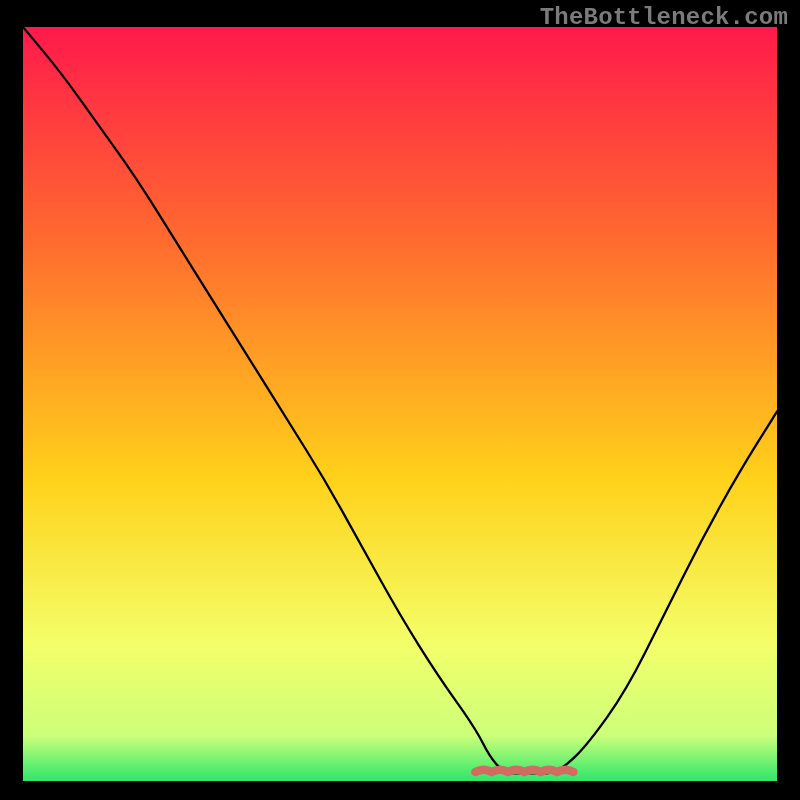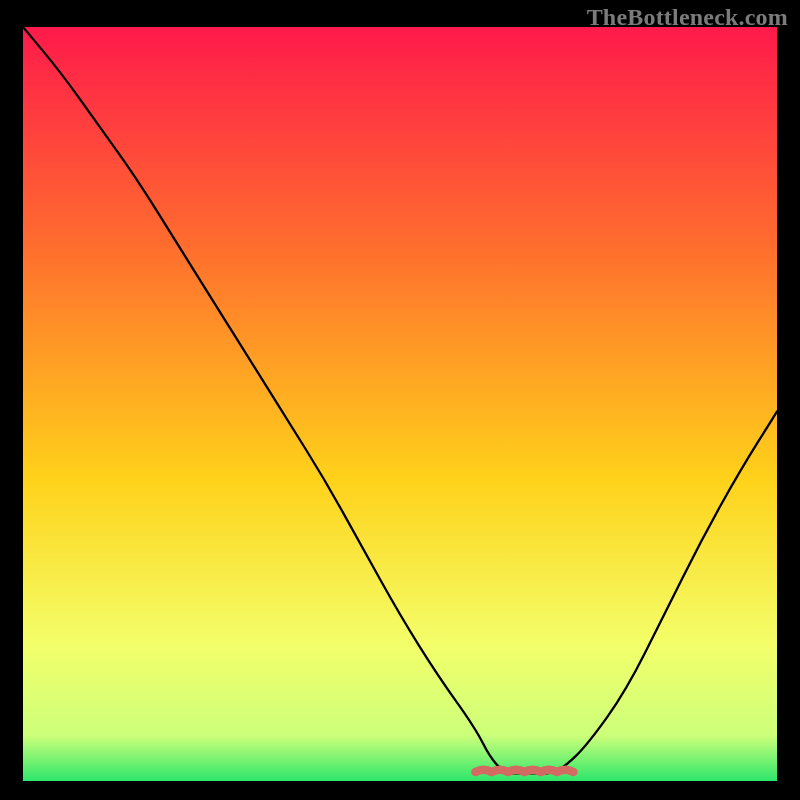--- a/index.html
+++ b/index.html
@@ -13,21 +13,21 @@
   .frame {
     position: relative;
     width: 800px;
     height: 800px;
     background: #000;
   }
   .watermark {
     position: absolute;
     top: 4px;
     right: 12px;
-    font-family: Liberation Serif, serif;
+    font-family: Liberation Mono, monospace;
     font-size: 24px;
     font-weight: 600;
     color: #7b7b7b;
     letter-spacing: 0.2px;
   }
   svg.plot {
     position: absolute;
     left: 23px;
     top: 27px;
     width: 754px;

